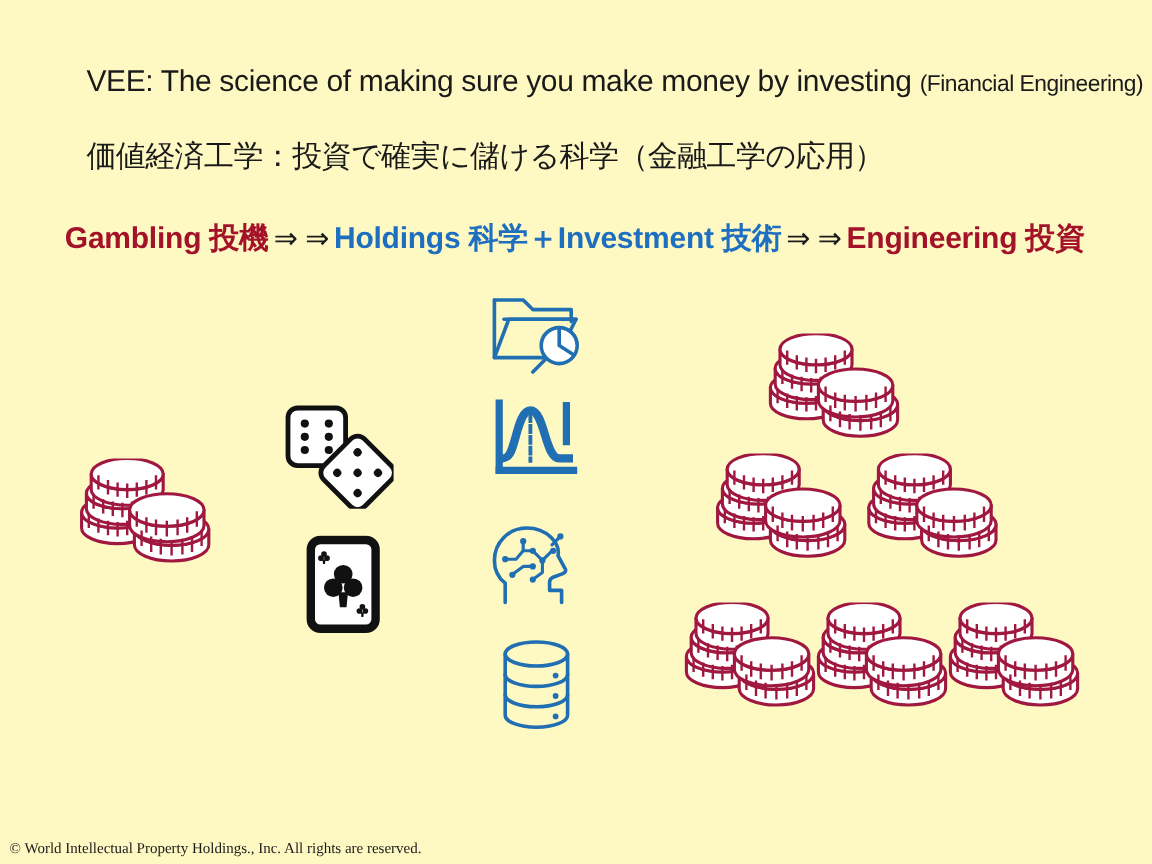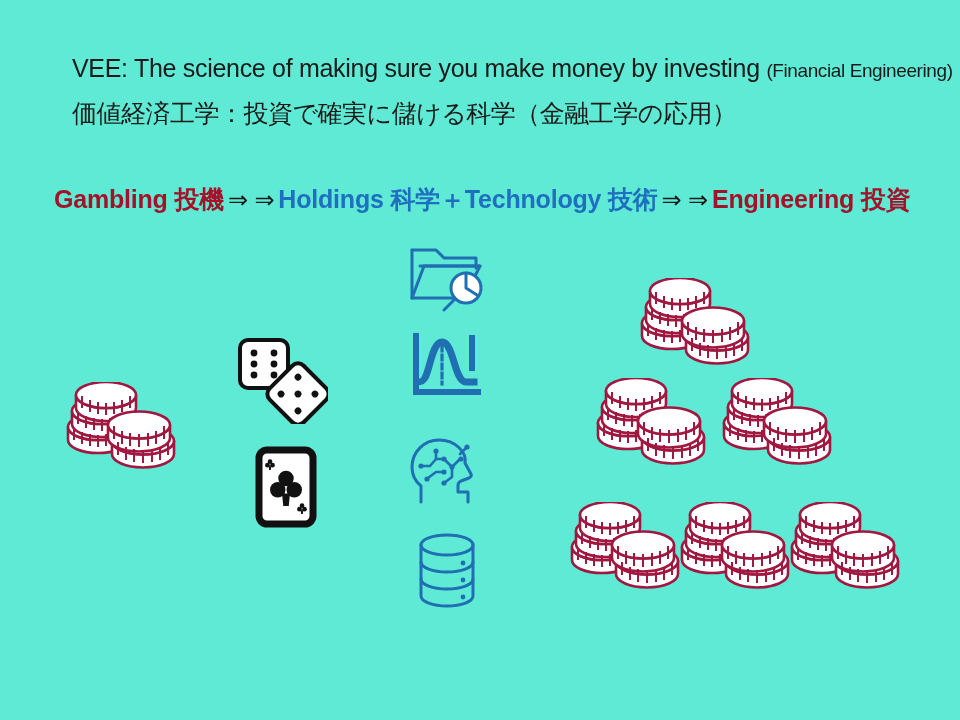--- a/index.html
+++ b/index.html
@@ -13,21 +13,21 @@
     position: relative;
     overflow: hidden;
     font-family: "Liberation Sans", sans-serif;
     color: #111111;
   }
   .slide {
     position: absolute;
     inset: 0;
     width: 960px;
     height: 720px;
-    background: #5eead4;
+    background: #fef9c3;
   }
 
   
   .title-en {
     position: absolute;
     left: 72px;
     top: 52px;
     font-size: 25px;
     line-height: 32px;
     letter-spacing: -0.3px;
@@ -35,21 +35,21 @@
     color: #1a1a1a;
     font-weight: 400;
   }
   .title-en .paren {
     font-size: 19px;
     letter-spacing: -0.4px;
   }
   .title-jp {
     position: absolute;
     left: 72px;
-    top: 97px;
+    top: 114px;
     font-size: 25px;
     line-height: 32px;
     white-space: nowrap;
     color: #1a1a1a;
     font-weight: 400;
     letter-spacing: -0.5px;
   }
 
   
   .flow {
@@ -107,21 +107,21 @@
 
 <div class="slide">
 
   <div class="title-en">
     <span>VEE: The science of making sure you make money by investing </span><span class="paren">(Financial Engineering)</span>
   </div>
 
   <div class="title-jp">価値経済工学：投資で確実に儲ける科学（金融工学の応用）</div>
 
   <div class="flow">
-    <span class="seg-red">Gambling 投機</span><span class="seg-arrow">⇒ ⇒</span><span class="seg-blue">Holdings 科学</span><span class="plus">＋</span><span class="seg-blue">Technology 技術</span><span class="seg-arrow">⇒ ⇒</span><span class="seg-red">Engineering 投資</span>
+    <span class="seg-red">Gambling 投機</span><span class="seg-arrow">⇒ ⇒</span><span class="seg-blue">Holdings 科学</span><span class="plus">＋</span><span class="seg-blue">Investment 技術</span><span class="seg-arrow">⇒ ⇒</span><span class="seg-red">Engineering 投資</span>
   </div>
 
   <svg width="0" height="0" style="position:absolute" aria-hidden="true">
     <defs>
 
       <g id="coin-stack-art">
 
         <g stroke="#A01840" stroke-width="2.6" fill="#ffffff" stroke-linejoin="round">
 
           <path d="M6,58 a30,13 0 0 0 60,0 v-13 a30,13 0 0 1 -60,0 z"></path>
@@ -328,14 +328,15 @@
     <svg width="120" height="90" viewBox="0 0 120 90">
         <use href="#coin-stack-art"></use>
       </svg>
   </div>
   <div class="icon-abs" id="coin-r6">
     <svg width="120" height="90" viewBox="0 0 120 90">
         <use href="#coin-stack-art"></use>
       </svg>
   </div>
 
+  <div class="footer">© World Intellectual Property Holdings., Inc.  All rights are reserved.</div>
 
 </div>
 
 </body></html>

